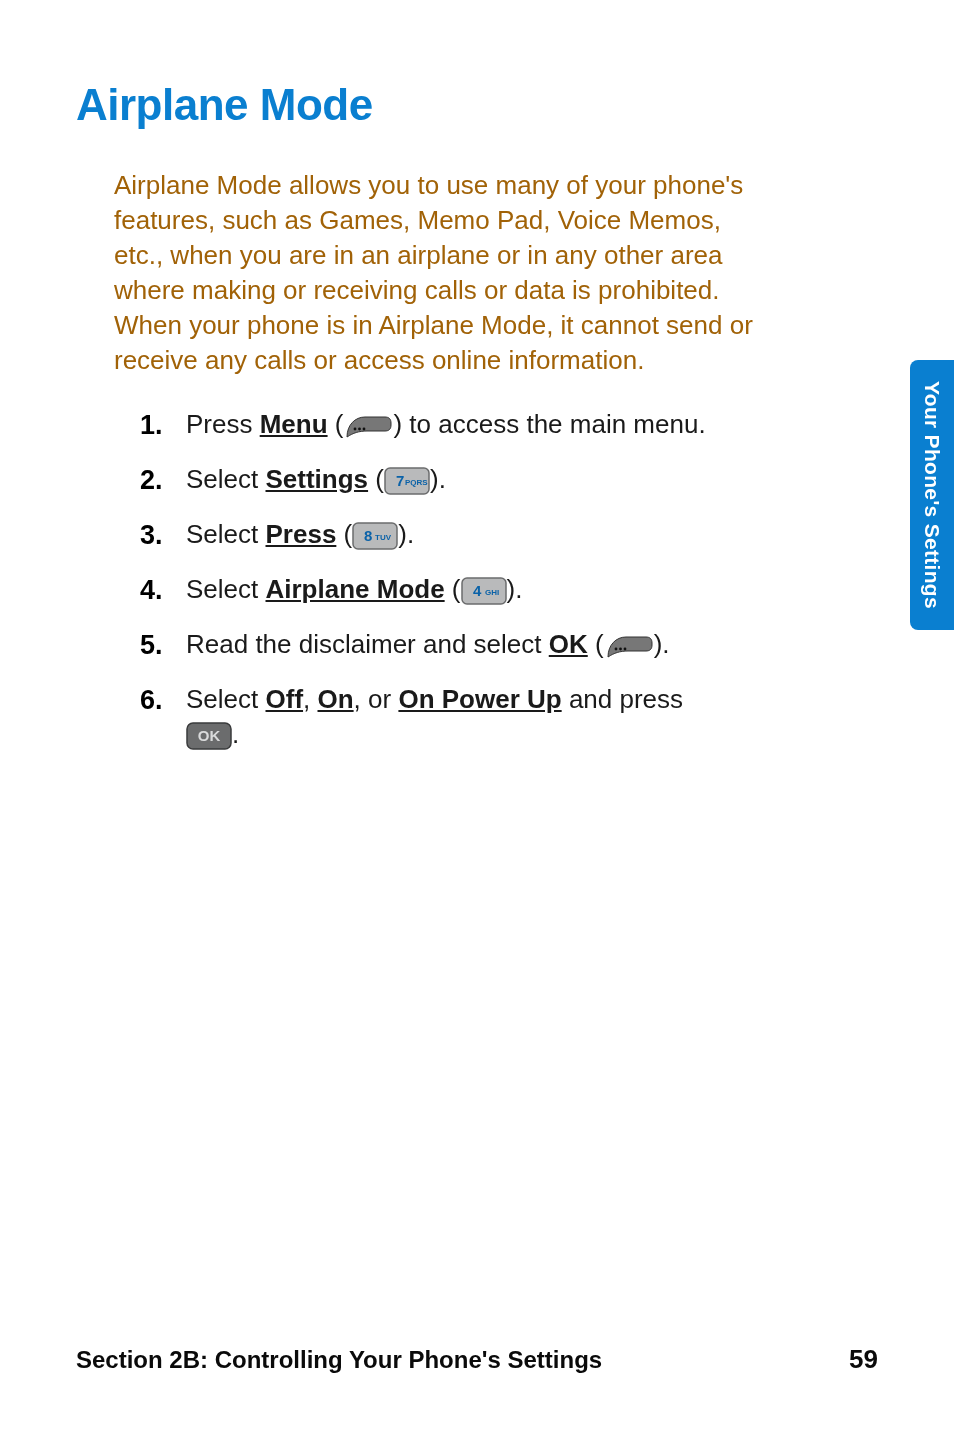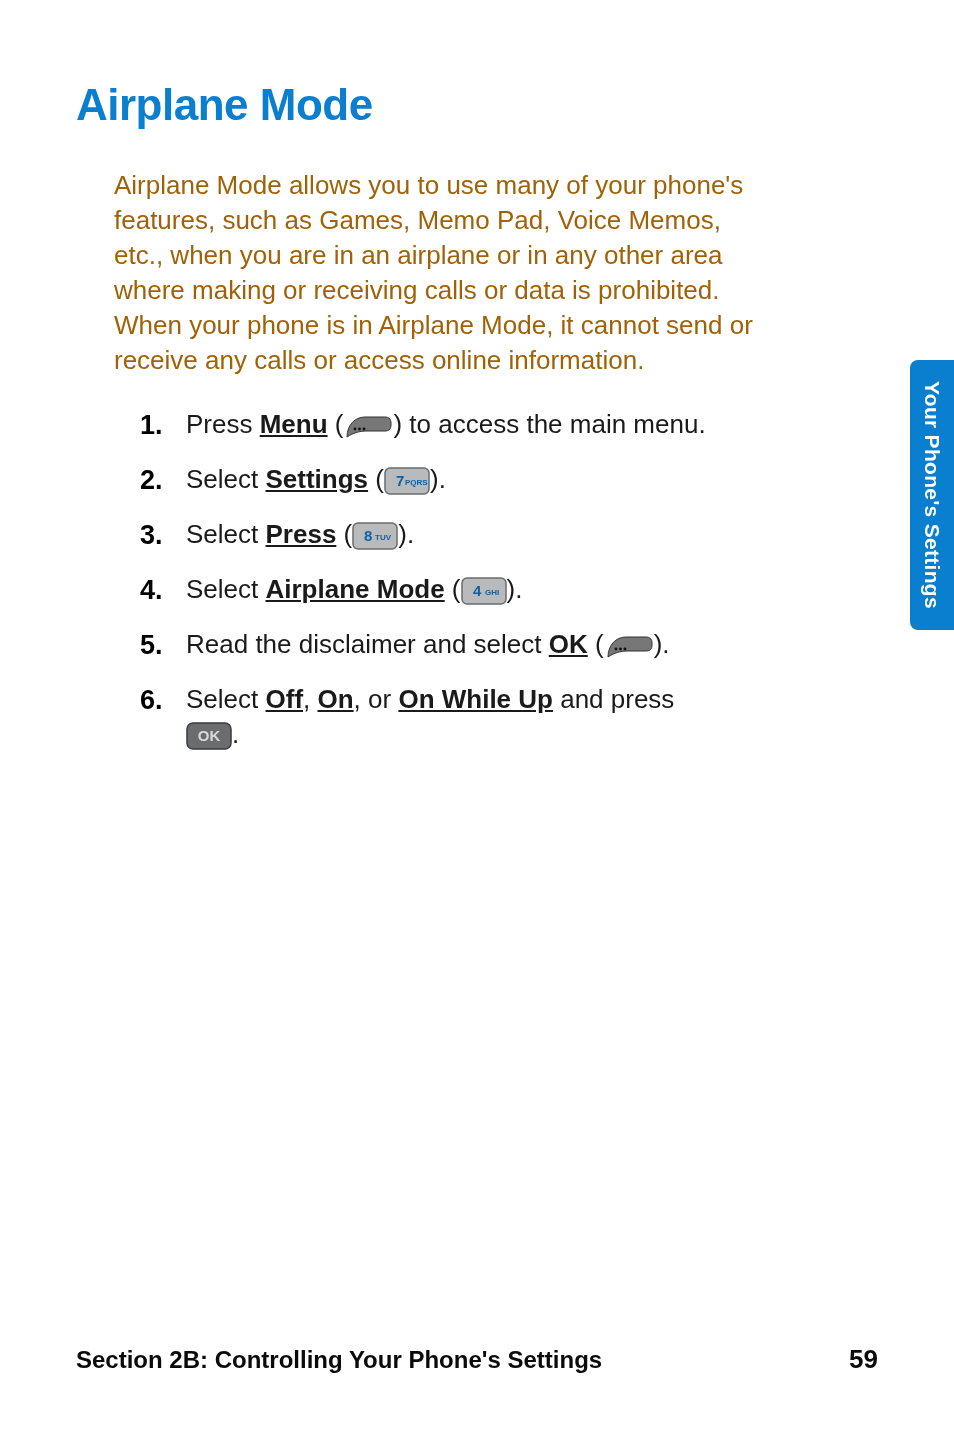--- a/index.html
+++ b/index.html
@@ -69,21 +69,21 @@
     <li>
       <span>Read the disclaimer and select </span><span class="b">OK</span><span> (</span><span class="key"><svg width="50" height="26" viewBox="0 0 50 26">
             <path d="M4 24 C4 12 12 4 22 4 L42 4 C46 4 48 6 48 10 L48 12 C48 16 46 18 42 18 L24 18 C16 18 10 20 4 24 Z" fill="#777" stroke="#333" stroke-width="1"></path>
             <circle cx="12" cy="16" r="1.4" fill="#111"></circle>
             <circle cx="16.5" cy="16" r="1.4" fill="#111"></circle>
             <circle cx="21" cy="16" r="1.4" fill="#111"></circle>
           </svg></span><span>).</span>
     </li>
 
     <li>
-      <span>Select </span><span class="b">Off</span><span>, </span><span class="b">On</span><span>, or </span><span class="b">On While Up</span><span> and press </span><span class="key"><svg width="46" height="28" viewBox="0 0 46 28">
+      <span>Select </span><span class="b">Off</span><span>, </span><span class="b">On</span><span>, or </span><span class="b">On Power Up</span><span> and press </span><span class="key"><svg width="46" height="28" viewBox="0 0 46 28">
             <rect x="1" y="1" width="44" height="26" rx="6" fill="#6b6c6d" stroke="#3a3b3c" stroke-width="1.5"></rect>
             <text x="23" y="19" text-anchor="middle" font-family="Arial" font-size="15" font-weight="900" fill="#d9dadb">OK</text>
           </svg></span><span>.</span>
     </li>
 
   </ol>
 
 
   <div class="side-tab">
     <span class="side-tab-text">Your Phone's Settings</span>

